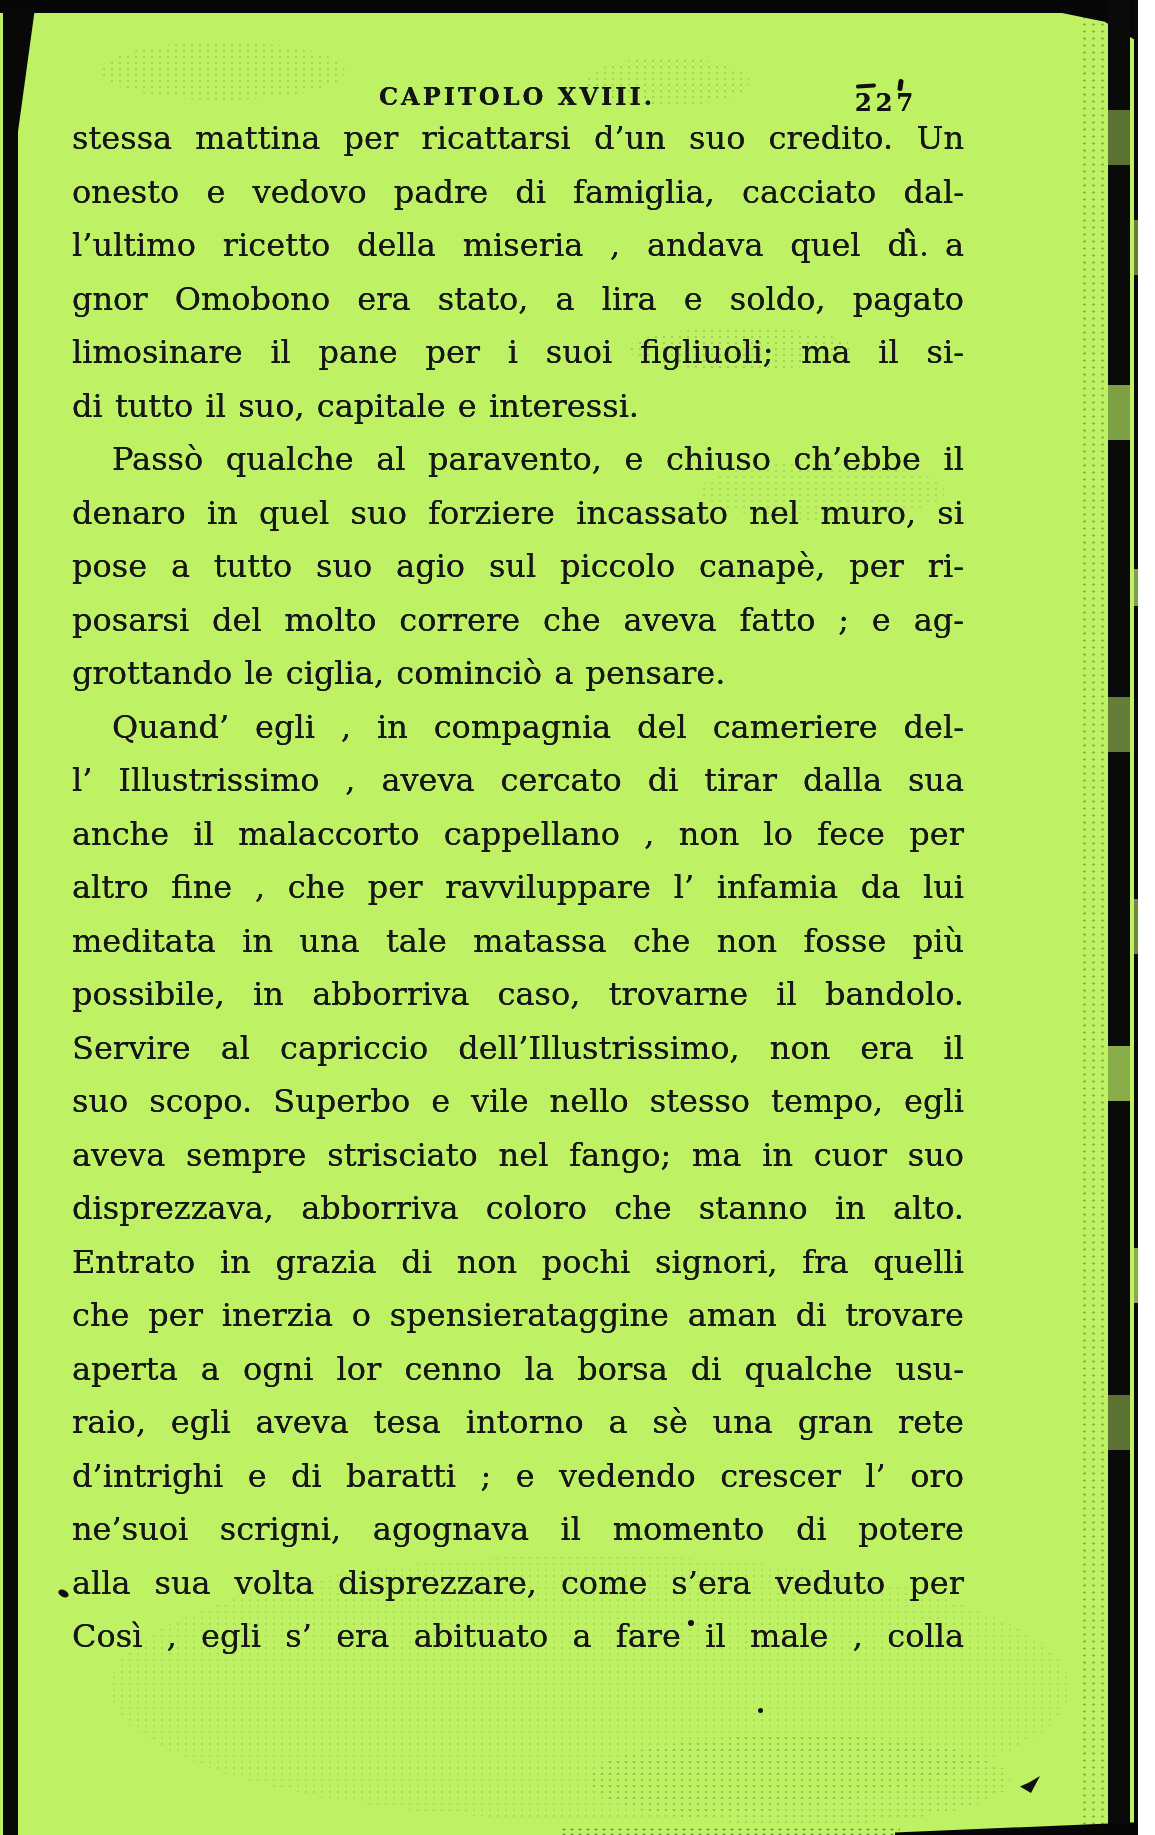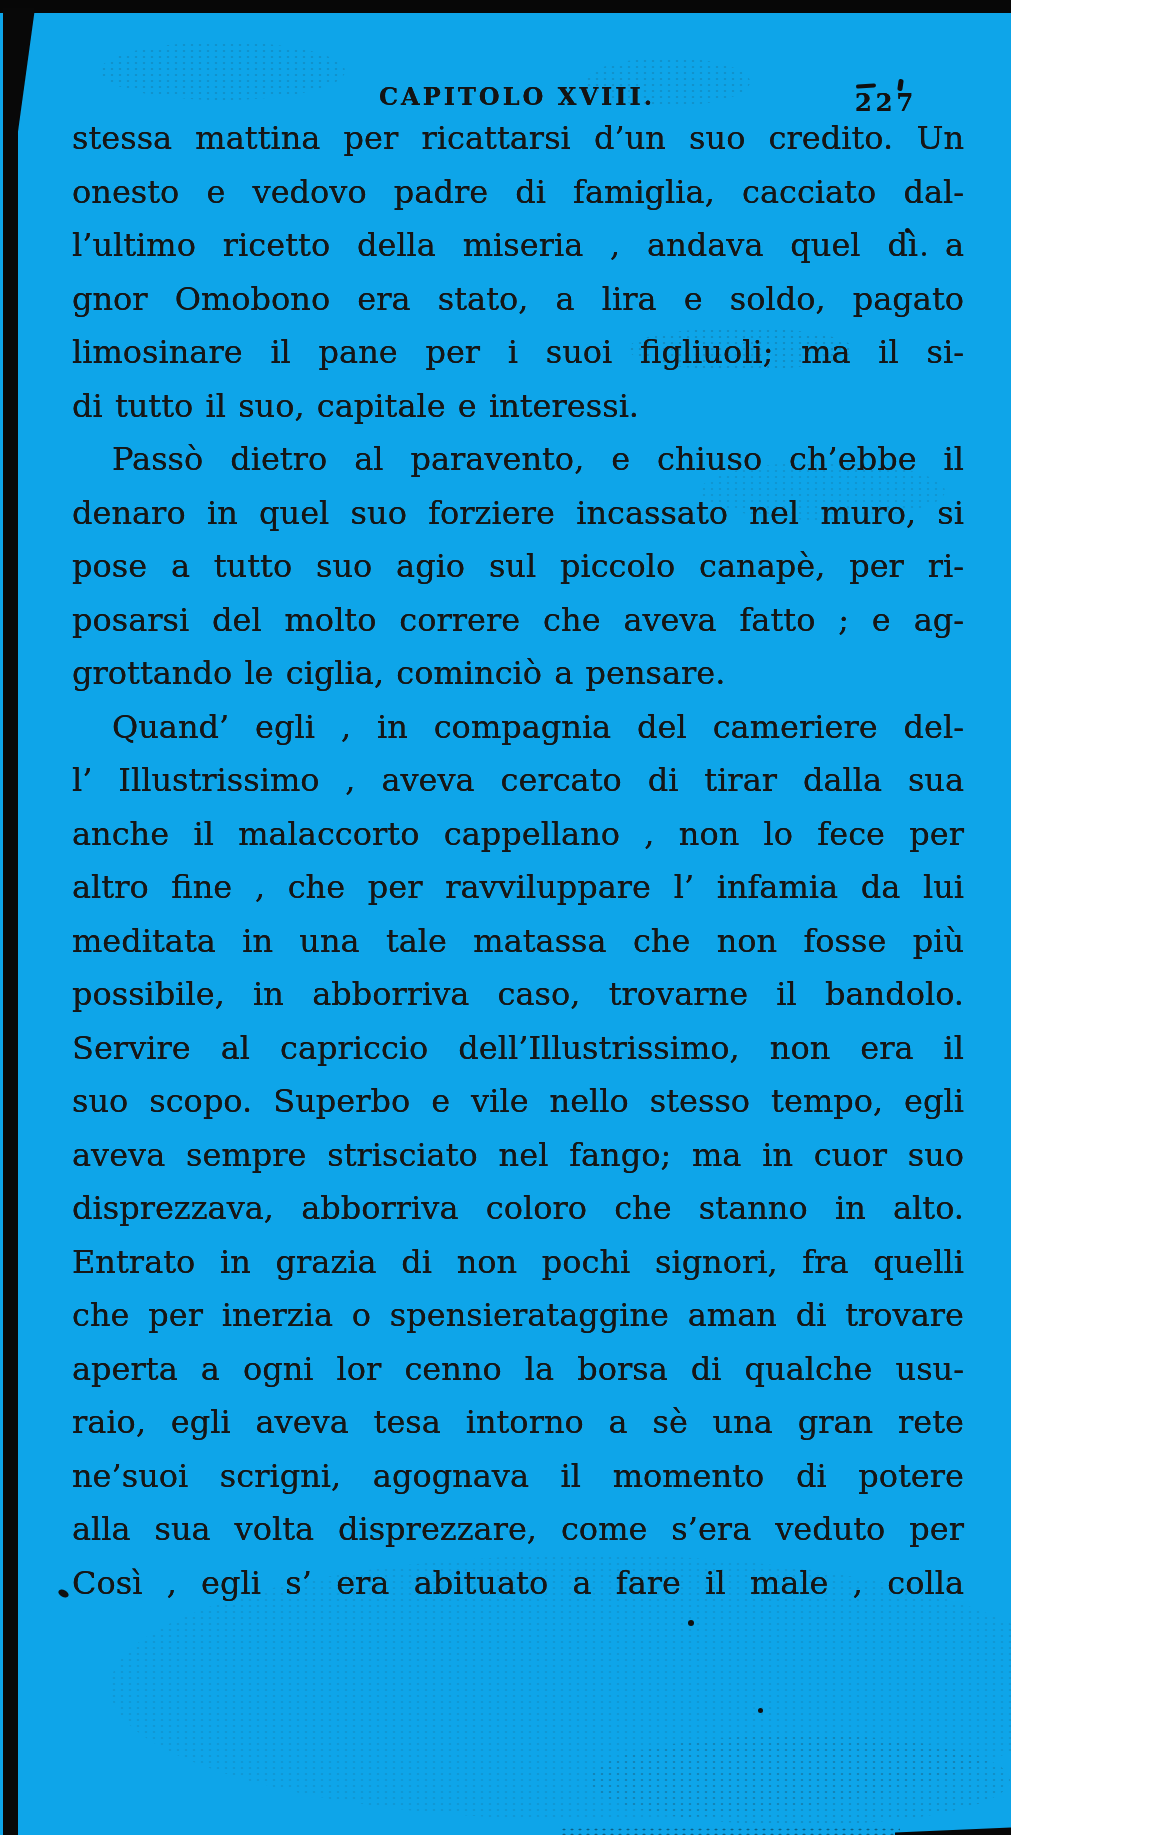--- a/index.html
+++ b/index.html
@@ -1,20 +1,20 @@
 <!DOCTYPE html>
 <html><head>
 <meta charset="utf-8">
 <style>
   html, body { margin: 0; padding: 0; background: #ffffff; }
   .page {
     position: relative;
-    width: 1011px;
+    width: 1138px;
     height: 1835px;
-    background: #0ea5e9;
+    background: #bef264;
     overflow: hidden;
     font-family: "DejaVu Serif", "Liberation Serif", serif;
     color: #151515;
   }
 
   
   .scan-top {
     position: absolute; left: 0; top: 0; width: 1155px; height: 13px;
     background: #070707;
   }
@@ -162,36 +162,37 @@
     <span class="pagenum">227</span>
   </div>
 
   <div class="textblock">
     <div class="line">stessa mattina per ricattarsi d’un suo credito. Un</div>
     <div class="line">onesto e vedovo padre di famiglia, cacciato dal-</div>
     <div class="line">l’ultimo ricetto della miseria , andava quel dì a</div>
     <div class="line">gnor Omobono era stato, a lira e soldo, pagato</div>
     <div class="line">limosinare il pane per i suoi figliuoli; ma il si-</div>
     <div class="line pend">di tutto il suo, capitale e interessi.</div>
-    <div class="line indent">Passò dietro al paravento, e chiuso ch’ebbe il</div>
+    <div class="line indent">Passò qualche al paravento, e chiuso ch’ebbe il</div>
     <div class="line">denaro in quel suo forziere incassato nel muro, si</div>
     <div class="line">pose a tutto suo agio sul piccolo canapè, per ri-</div>
     <div class="line">posarsi del molto correre che aveva fatto ; e ag-</div>
     <div class="line pend">grottando le ciglia, cominciò a pensare.</div>
     <div class="line indent">Quand’ egli , in compagnia del cameriere del-</div>
     <div class="line">l’ Illustrissimo , aveva cercato di tirar dalla sua</div>
     <div class="line">anche il malaccorto cappellano , non lo fece per</div>
     <div class="line">altro fine , che per ravviluppare l’ infamia da lui</div>
     <div class="line">meditata in una tale matassa che non fosse più</div>
     <div class="line">possibile, in abborriva caso, trovarne il bandolo.</div>
     <div class="line">Servire al capriccio dell’Illustrissimo, non era il</div>
     <div class="line">suo scopo. Superbo e vile nello stesso tempo, egli</div>
     <div class="line">aveva sempre strisciato nel fango; ma in cuor suo</div>
     <div class="line">disprezzava, abborriva coloro che stanno in alto.</div>
     <div class="line">Entrato in grazia di non pochi signori, fra quelli</div>
     <div class="line">che per inerzia o spensierataggine aman di trovare</div>
     <div class="line">aperta a ogni lor cenno la borsa di qualche usu-</div>
     <div class="line">raio, egli aveva tesa intorno a sè una gran rete</div>
+    <div class="line">d’intrighi e di baratti ; e vedendo crescer l’ oro</div>
     <div class="line">ne’suoi scrigni, agognava il momento di potere</div>
     <div class="line">alla sua volta disprezzare, come s’era veduto per</div>
     <div class="line">Così , egli s’ era abituato a fare il male , colla</div>
   </div>
 </div>
 
 </body></html>

